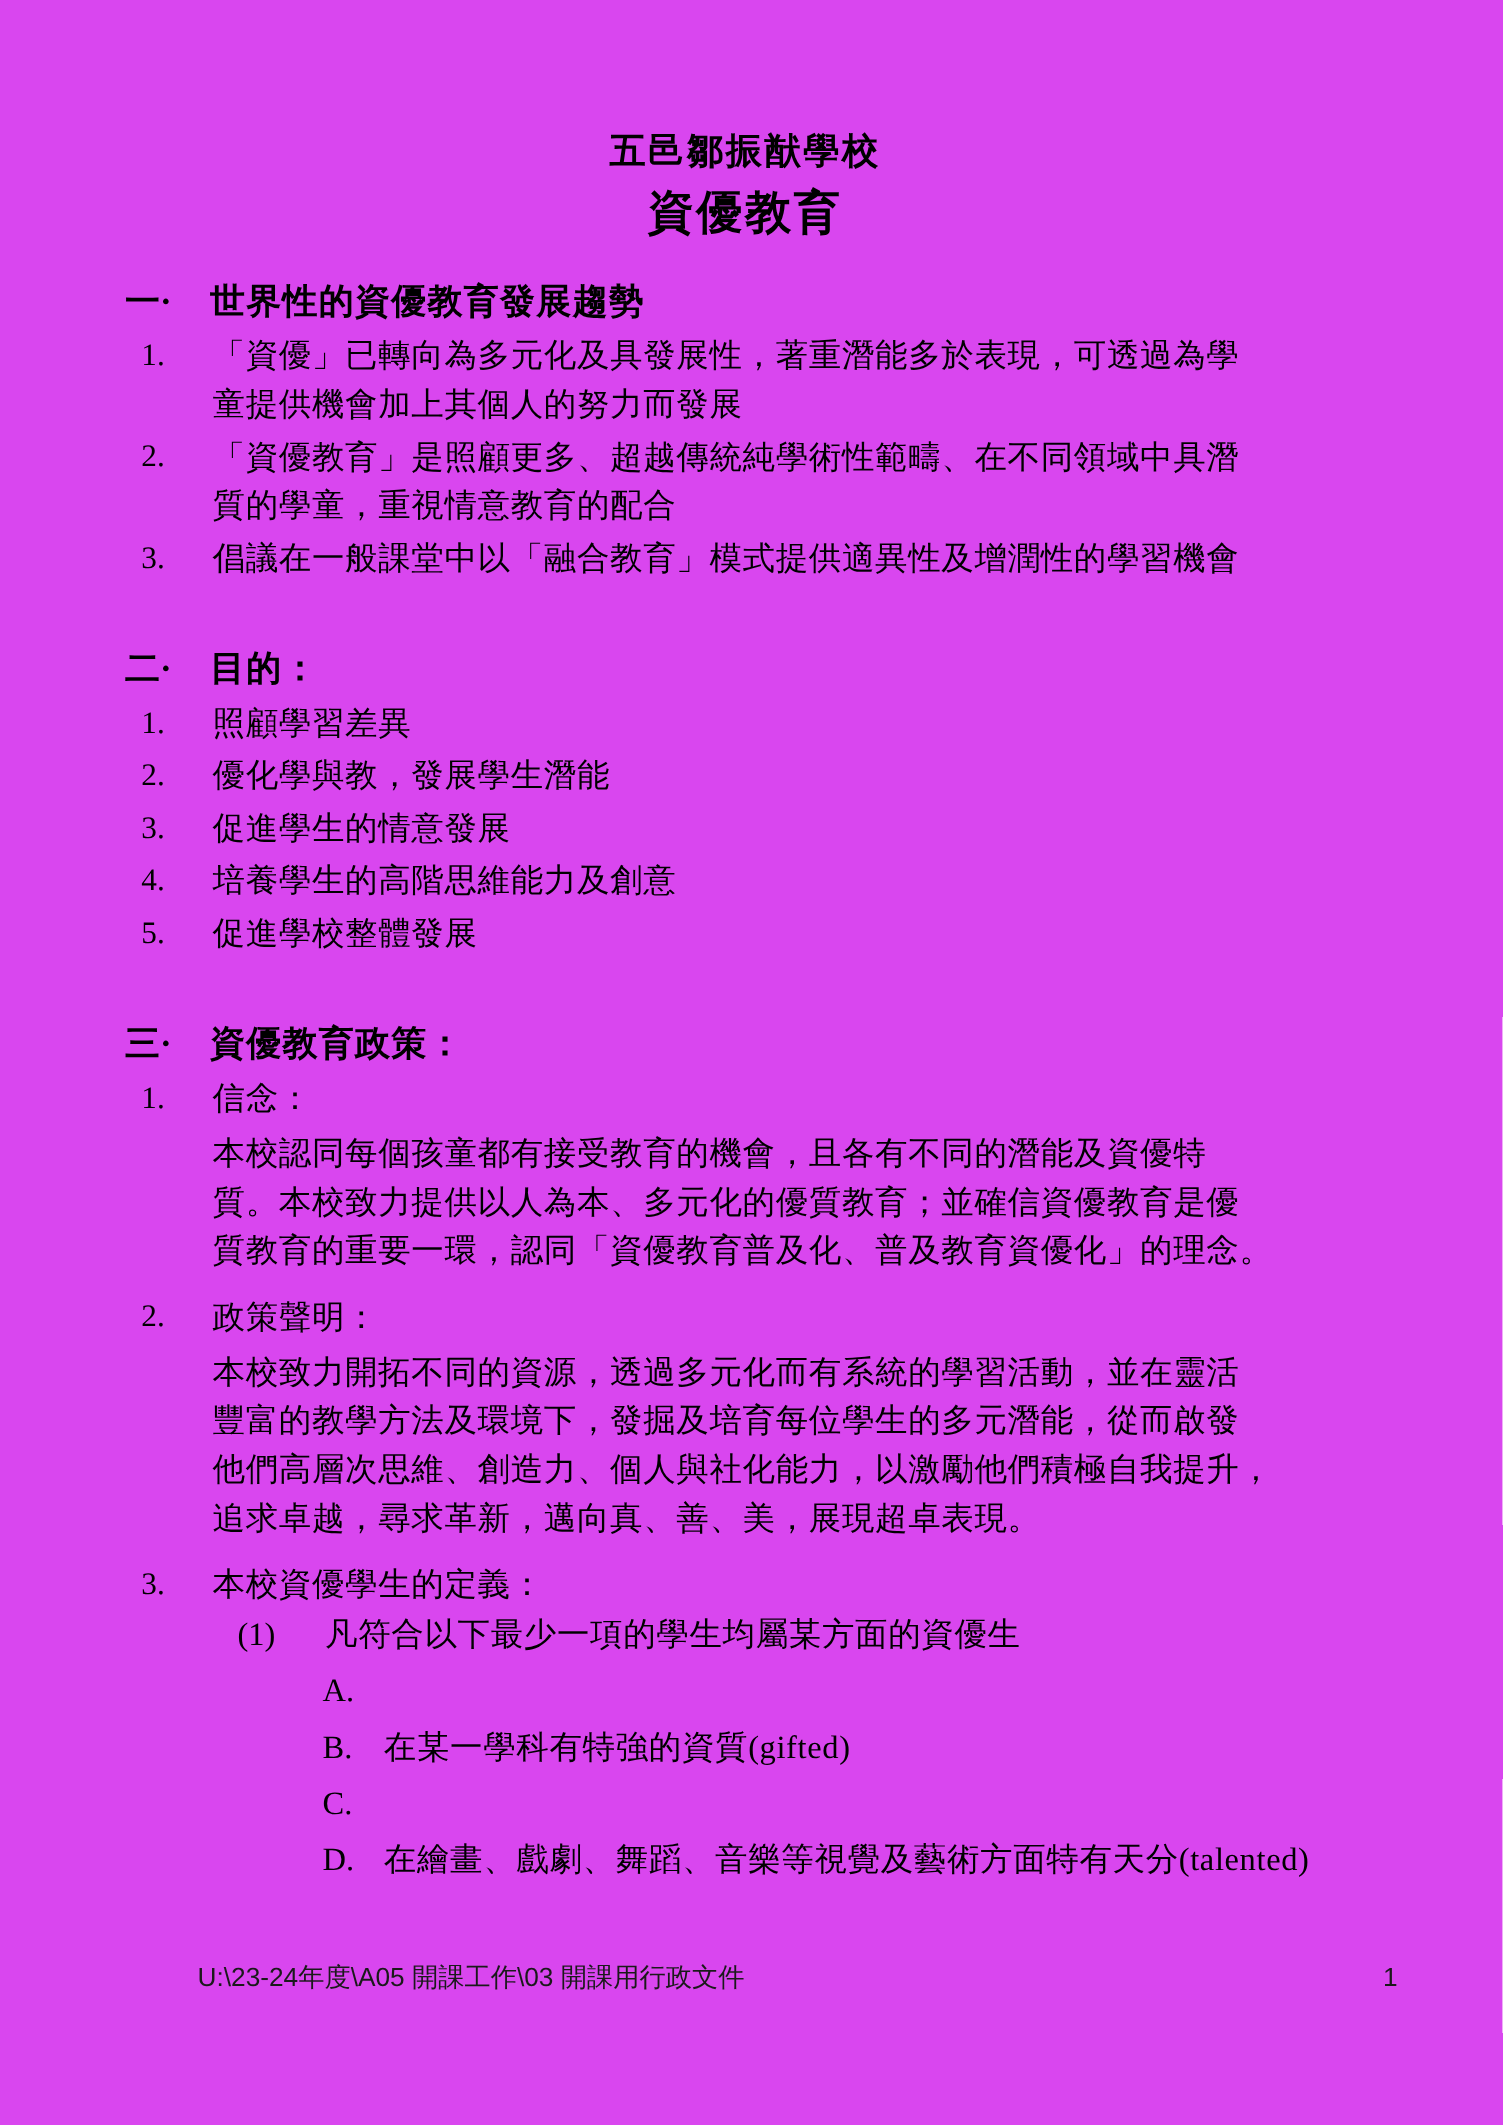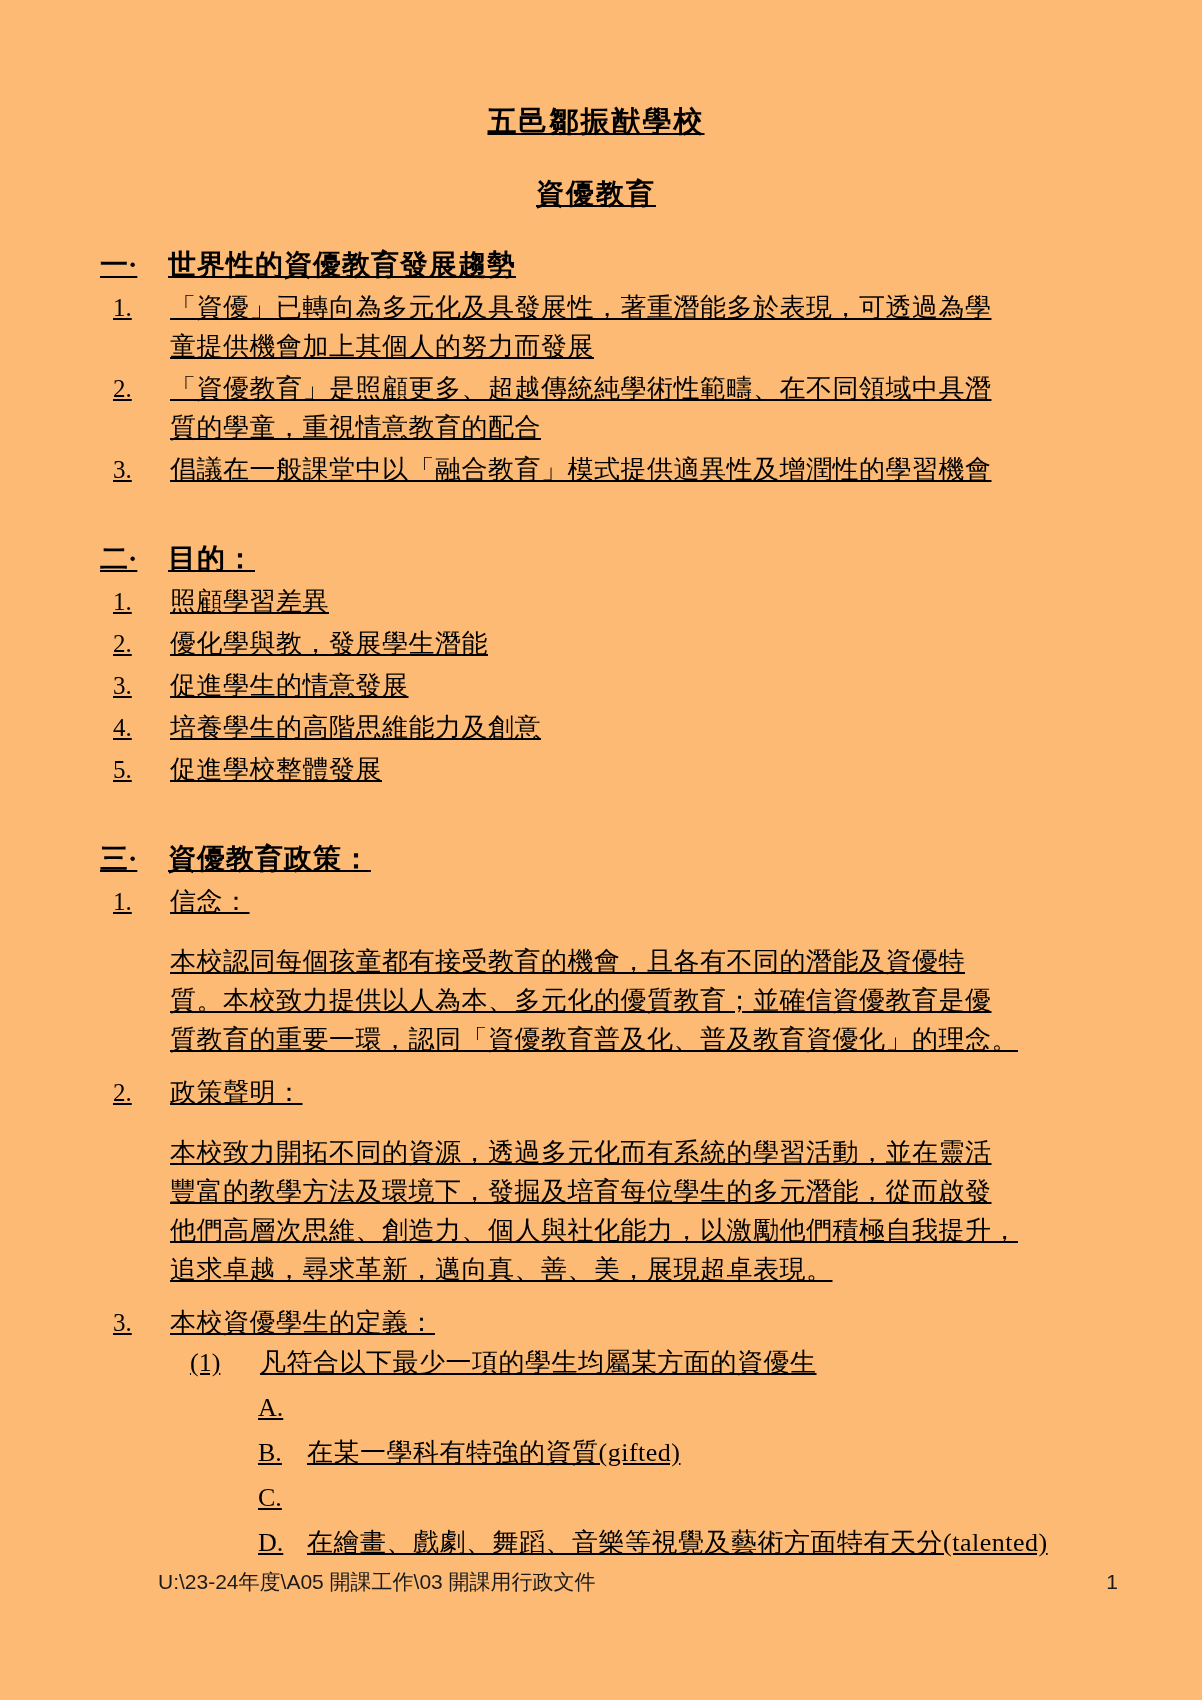--- a/index.html
+++ b/index.html
@@ -1,40 +1,39 @@
 <!DOCTYPE html>
 <html lang="zh-Hant"><head>
 <meta charset="utf-8">
 <style>
   html, body { margin: 0; padding: 0; background: #ffffff; }
   .page {
     position: relative;
     width: 1202px;
     height: 1700px;
-    background: #fdba74;
+    background: #d946ef;
     color: #000000;
     font-family: "Liberation Serif", "DejaVu Serif", serif;
     overflow: hidden;
-    text-decoration: underline;
   }
   .content { padding: 102px 110px 0 100px; }
 
   .title {
     text-align: center;
     font-size: 29px;
     font-weight: 700;
     line-height: 38px;
     letter-spacing: 2px;
   }
   .subtitle {
     text-align: center;
-    font-size: 28px;
+    font-size: 37px;
     font-weight: 700;
     line-height: 36px;
-    margin-top: 36px;
+    margin-top: 13px;
     letter-spacing: 2px;
   }
 
   .doc-section { margin-top: 33px; }
   .doc-section + .doc-section { margin-top: 50px; }
 
   .sec-head {
     display: flex;
     font-weight: 700;
     font-size: 28px;
@@ -56,21 +55,21 @@
     box-sizing: border-box;
     padding-left: 13px;
     font-size: 25px;
   }
   .item-body { flex: 1; }
   .item-text { white-space: pre-line; letter-spacing: 0.5px; }
 
   .item-para {
     white-space: pre-line;
     letter-spacing: 0.5px;
-    margin-top: 21px;
+    margin-top: 5px;
     margin-bottom: 11px;
   }
 
   .sub { margin-top: 1px; }
   .sub-row { display: flex; margin-left: 20px; }
   .sub-marker { flex: 0 0 70px; width: 70px; }
   .sub-text { flex: 1; letter-spacing: 0.5px; }
 
   .letters { }
   .letter { display: flex; margin-top: 6px; }

